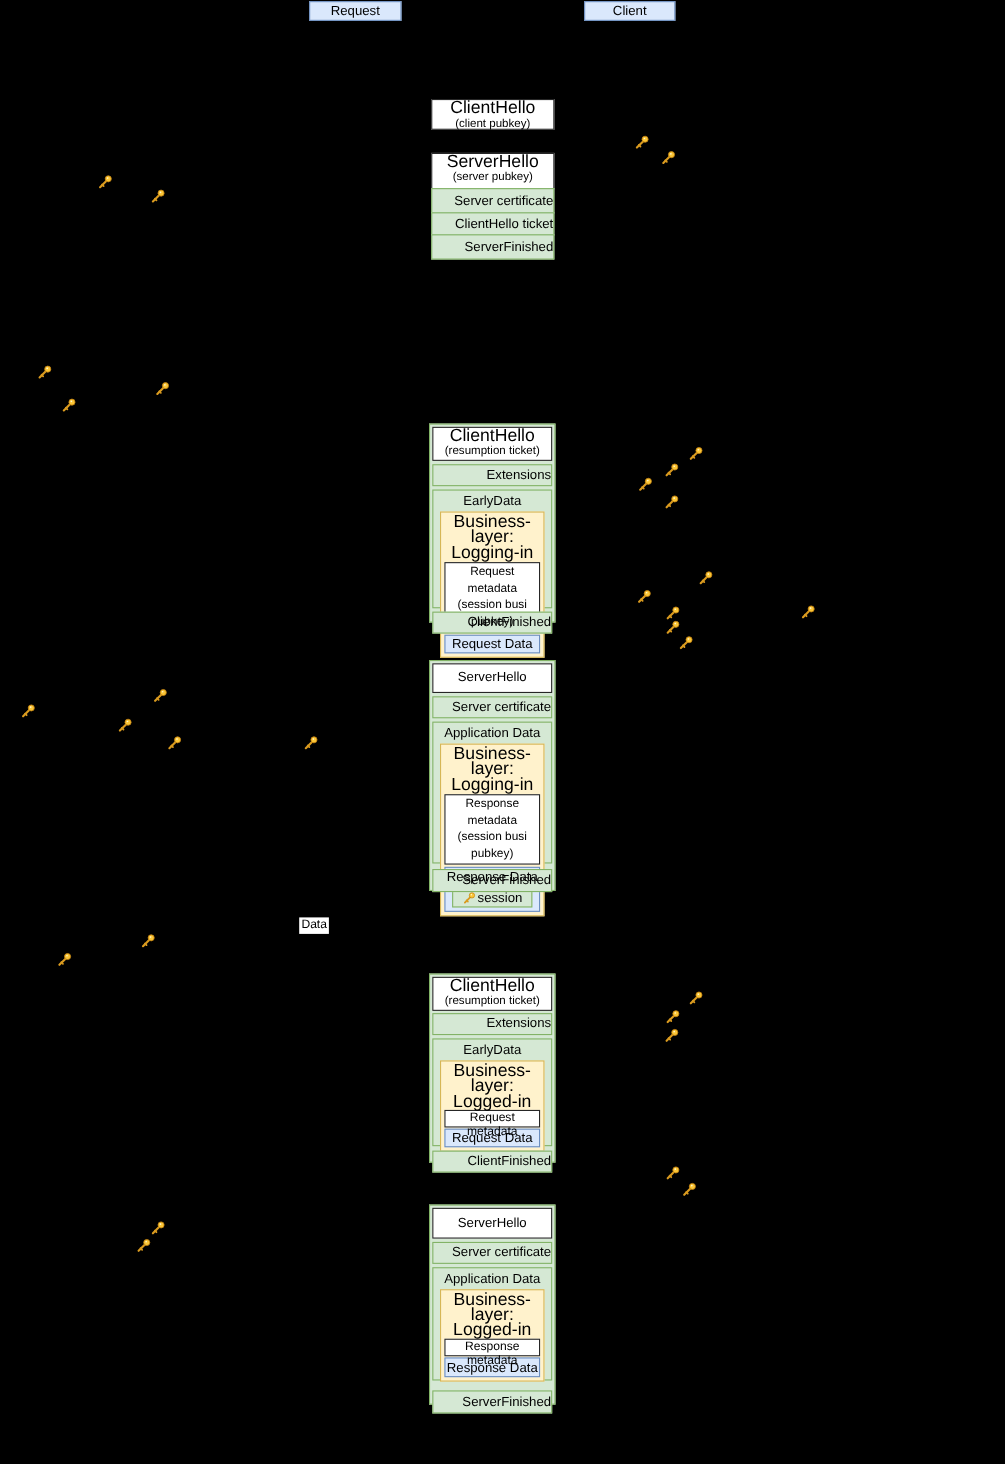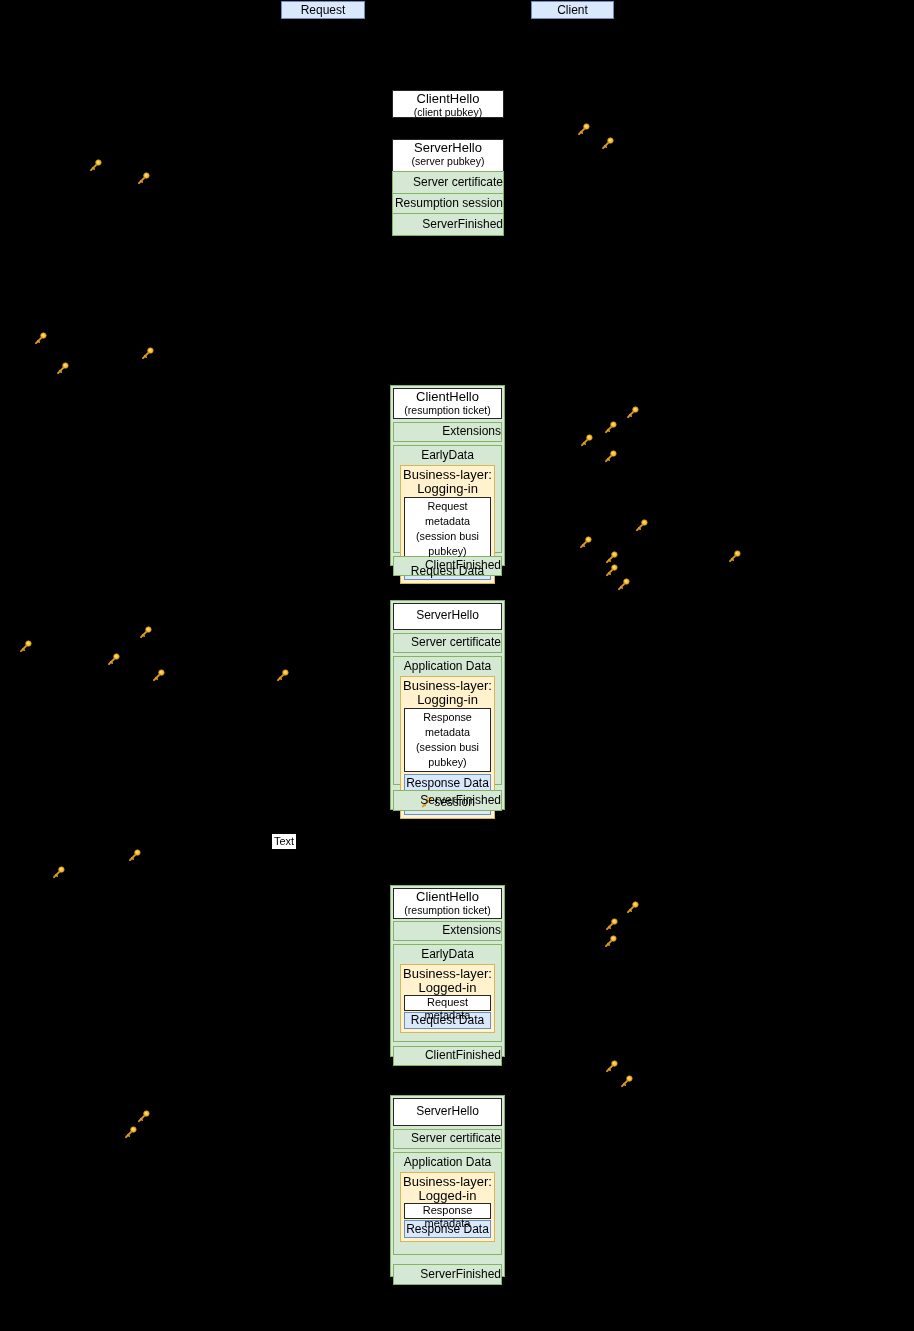--- a/index.html
+++ b/index.html
@@ -6,21 +6,21 @@
   .canvas{position:relative;width:914px;height:1331px;background:#000;overflow:hidden;
           font-family:"Liberation Sans","DejaVu Sans",sans-serif;color:#000;}
   .abs{position:absolute;box-sizing:border-box;}
   .participant{background:var(--blue-fill);border:1px solid var(--blue-stroke);
                display:flex;align-items:center;justify-content:center;font-size:12px;}
   .wbox{background:#fff;border:1px solid #262626;text-align:center;}
   .grow{background:var(--green-fill);border:1px solid var(--green-stroke);
         text-align:right;font-size:12px;}
   .gsec{background:var(--green-fill);border:1px solid var(--green-stroke);}
   .container{background:var(--green-fill);border:1px solid var(--green-stroke);padding:2px;}
-  .l1{font-size:13px;line-height:14px;}
+  .l1{font-size:16px;line-height:14px;}
   .l2{font-size:10.5px;line-height:13px;}
   .seclabel{font-size:12px;line-height:19px;height:19px;text-align:center;}
   .ybox{background:var(--yellow-fill);border:1px solid var(--yellow-stroke);
         margin:0 6px;text-align:center;}
   .bizl{padding-top:2px;}
   .metasm{margin:1px 3px;font-size:10.8px;line-height:15px;padding:1px 0;}
   .meta1{margin:0 3px 1px;font-size:11px;line-height:13px;height:14px;padding:0;}
   .bbox{background:var(--blue-fill);border:1px solid var(--blue-stroke);
         margin:2px 3px 3px;font-size:12px;}
   .dataline{line-height:15px;height:15px;}
@@ -44,21 +44,21 @@
     <div class="l1">ClientHello</div>
     <div class="l2">(client pubkey)</div>
   </div>
 
   <div class="abs rowstack" style="left:392px;top:139px;width:112px">
     <div class="wbox" style="height:30px;padding-top:1px">
       <div class="l1">ServerHello</div>
       <div class="l2">(server pubkey)</div>
     </div>
     <div class="grow" style="height:21px;line-height:20px">Server certificate</div>
-    <div class="grow" style="height:19px;line-height:18px">Resumption session</div>
+    <div class="grow" style="height:19px;line-height:18px">ClientHello ticket</div>
     <div class="grow" style="height:21px;line-height:20px">ServerFinished</div>
   </div>
 
   <div class="abs container" style="left:390px;top:385px;width:115px;height:181px">
     <div class="wbox" style="height:28px;padding-top:1px">
       <div class="l1">ClientHello</div>
       <div class="l2">(resumption ticket)</div>
     </div>
     <div class="grow" style="height:18px;line-height:17px;margin-top:3px">Extensions</div>
     <div class="gsec" style="height:106px;margin-top:3px">
@@ -104,21 +104,21 @@
               </svg>
             </span>
             <span>session</span>
           </div>
         </div>
       </div>
     </div>
     <div class="grow" style="height:19px;line-height:18px;margin-top:5px">ServerFinished</div>
   </div>
 
-  <div class="abs textlabel" style="left:272px;top:834px">Text</div>
+  <div class="abs textlabel" style="left:272px;top:834px">Data</div>
 
   <div class="abs container" style="left:390px;top:885px;width:115px;height:172px">
     <div class="wbox" style="height:28px;padding-top:1px">
       <div class="l1">ClientHello</div>
       <div class="l2">(resumption ticket)</div>
     </div>
     <div class="grow" style="height:18px;line-height:17px;margin-top:2px">Extensions</div>
     <div class="gsec" style="height:96px;margin-top:3px">
       <div class="seclabel">EarlyData</div>
       <div class="ybox">

